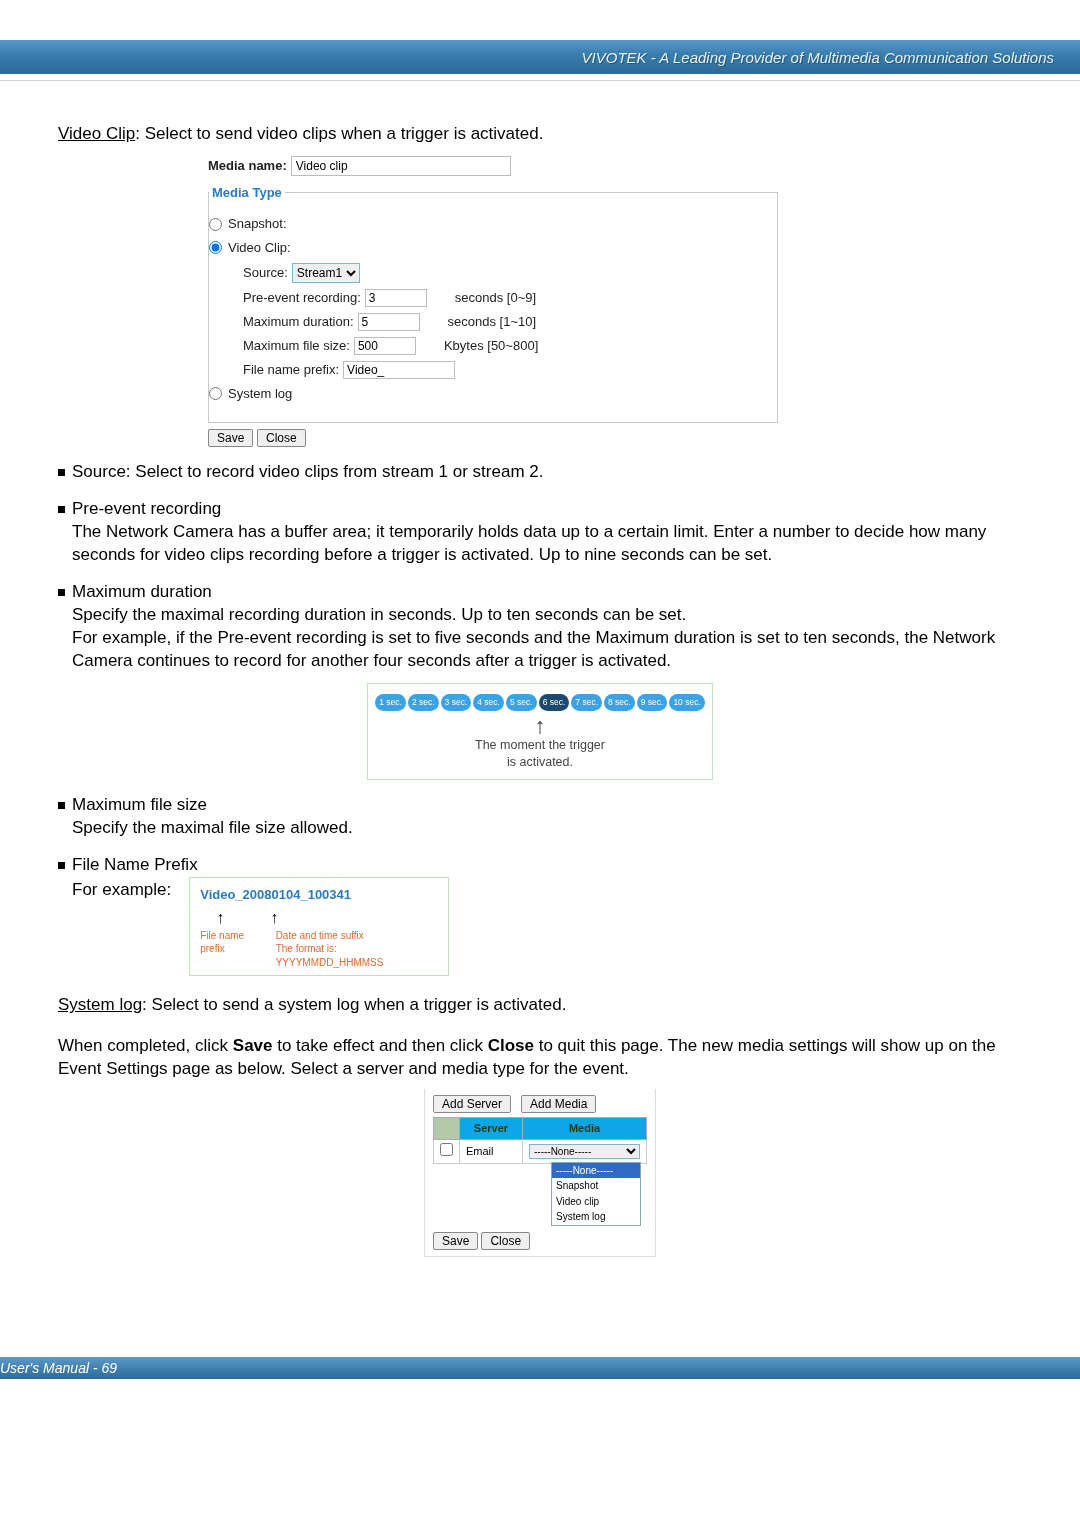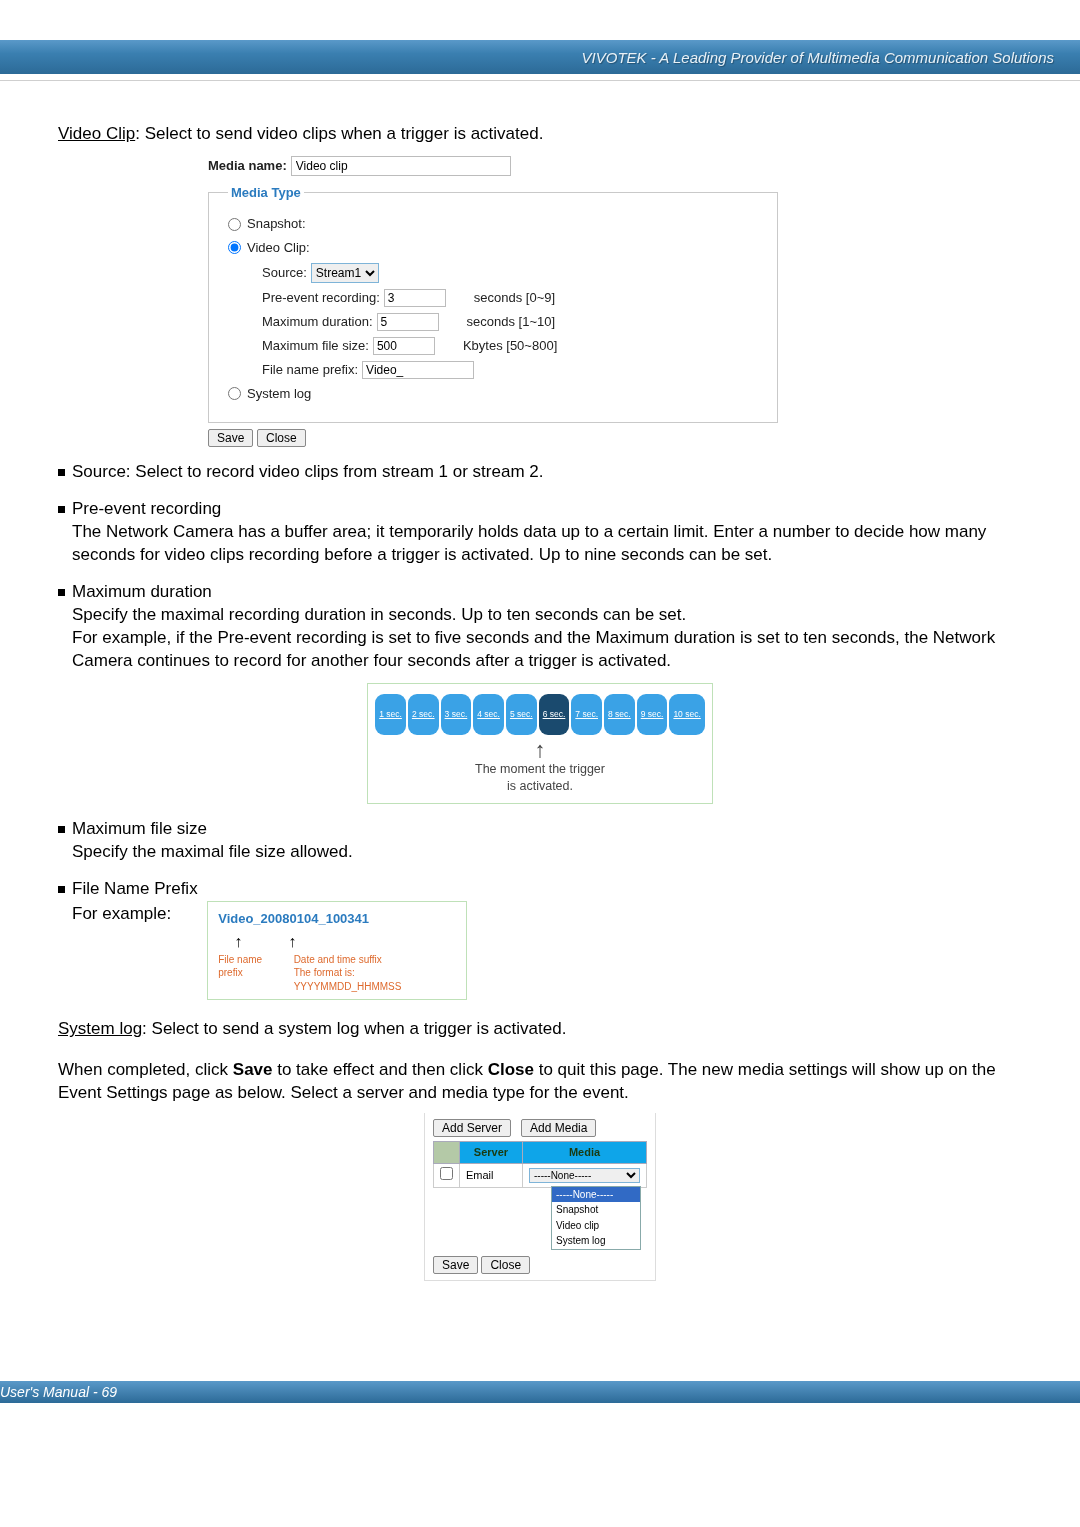--- a/index.html
+++ b/index.html
@@ -37,21 +37,21 @@
     font-size: 13px;
     color:#222;
   }
   .media-name-row { display:flex; align-items:center; margin-bottom:8px;}
   .media-name-row label{ font-weight:bold; margin-right:4px;}
   .media-name-row input{
     width:220px; height:20px; border:1px solid #bcbcbc; padding:0 4px; font-size:12px;
   }
   fieldset.media-type{
     border:1px solid #c9c9c9;
-    padding:8px 10px 14px 19px;
+    padding:8px 10px 14px 0;
   }
   fieldset.media-type legend{
     color:#2b7bbf; font-weight:bold; font-size:13px; padding:0 3px;
   }
   .radio-row{display:flex;align-items:center;margin:6px 0;}
   .radio-row input{margin-right:6px;}
   .sub-block{margin:6px 0 2px 34px;}
   .sub-row{display:flex;align-items:center;margin:6px 0;}
   .sub-row label{margin-right:4px;}
   .sub-row input[type=text]{width:62px;height:18px;border:1px solid #bcbcbc;padding:0 3px;font-size:12px;}
@@ -71,21 +71,21 @@
     width:346px;
     margin:10px auto 0 auto;
     padding:10px 6px 8px 6px;
     text-align:center;
     font-size:12.5px;
     color:#444;
   }
   .pill-row{display:flex;justify-content:center;gap:0;}
   .pill{
     background:#3aa2e6;color:#fff;font-size:8.5px;border-radius:9px;
-    padding:15px 4px;margin:0 1px;white-space:nowrap;text-decoration:underline;
+    padding:3px 4px;margin:0 1px;white-space:nowrap;
   }
   .pill.dark{background:#1a4a6e;}
   .arrow-up-big{font-size:22px;line-height:1;margin:4px 0 0 0;}
   .prefix-example{
     border:1px solid #bfe1b8;
     width:260px; padding:8px 10px 6px 10px; font-size:11px;
     margin-left:12px;
   }
   .prefix-example .fname{color:#2b7bbf;font-weight:bold;font-size:13px;}
   .prefix-example .arr-row{display:flex;gap:46px;margin:4px 0 0 16px;font-size:16px;}
@@ -107,21 +107,21 @@
   }
   .dropdown-list div{padding:1px 4px;}
   .dropdown-list .sel{background:#316ac5;color:#fff;}
   .event-mini .bottom-btns{margin:6px 0 4px 0;}
   .footer{
     color:#fff;font-style:italic;font-size:14px;
     background:linear-gradient(#5a99c9,#2c6a97);height:22px;line-height:22px;
     padding-right:22px;margin-top:50px;
   }
   .for-example-row{display:flex;align-items:flex-start;}
-  .for-example-row .lbl{margin-right:24px;margin-top:2px;}
+  .for-example-row .lbl{margin-right:6px;margin-top:2px;}
 </style>
 </head>
 <body>
 
 <div class="header-bar">
   <span>VIVOTEK - A Leading Provider of Multimedia Communication Solutions</span>
 </div>
 <div class="thin-line"></div>
 
 <div class="content">

